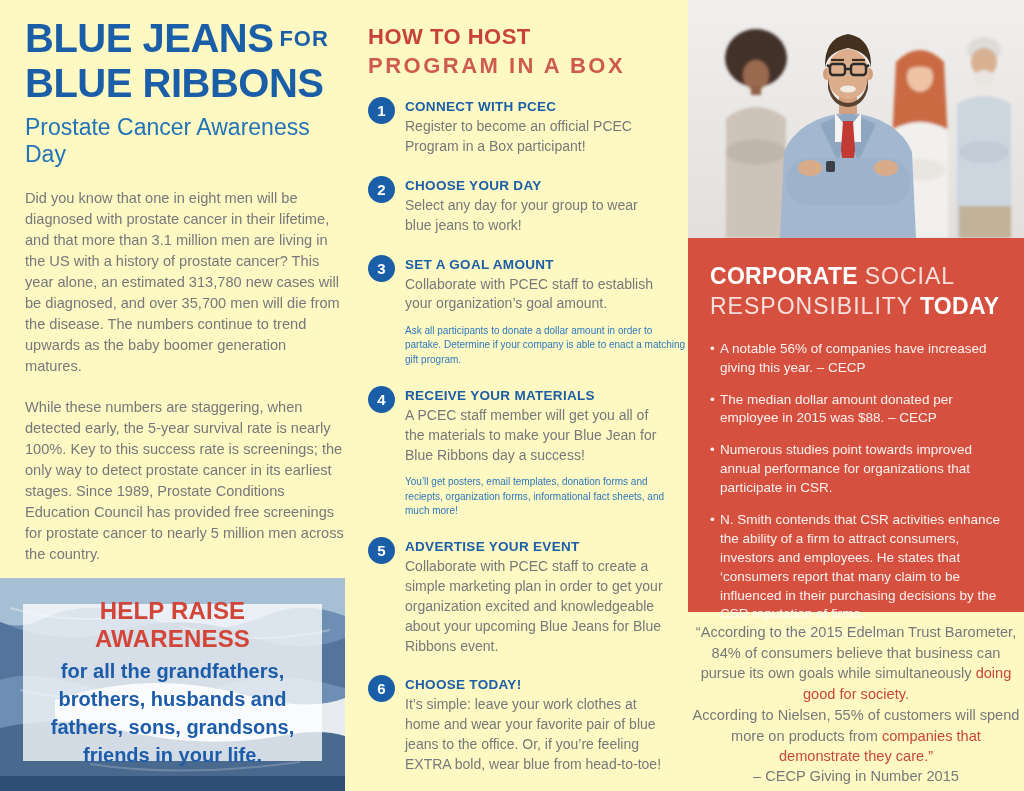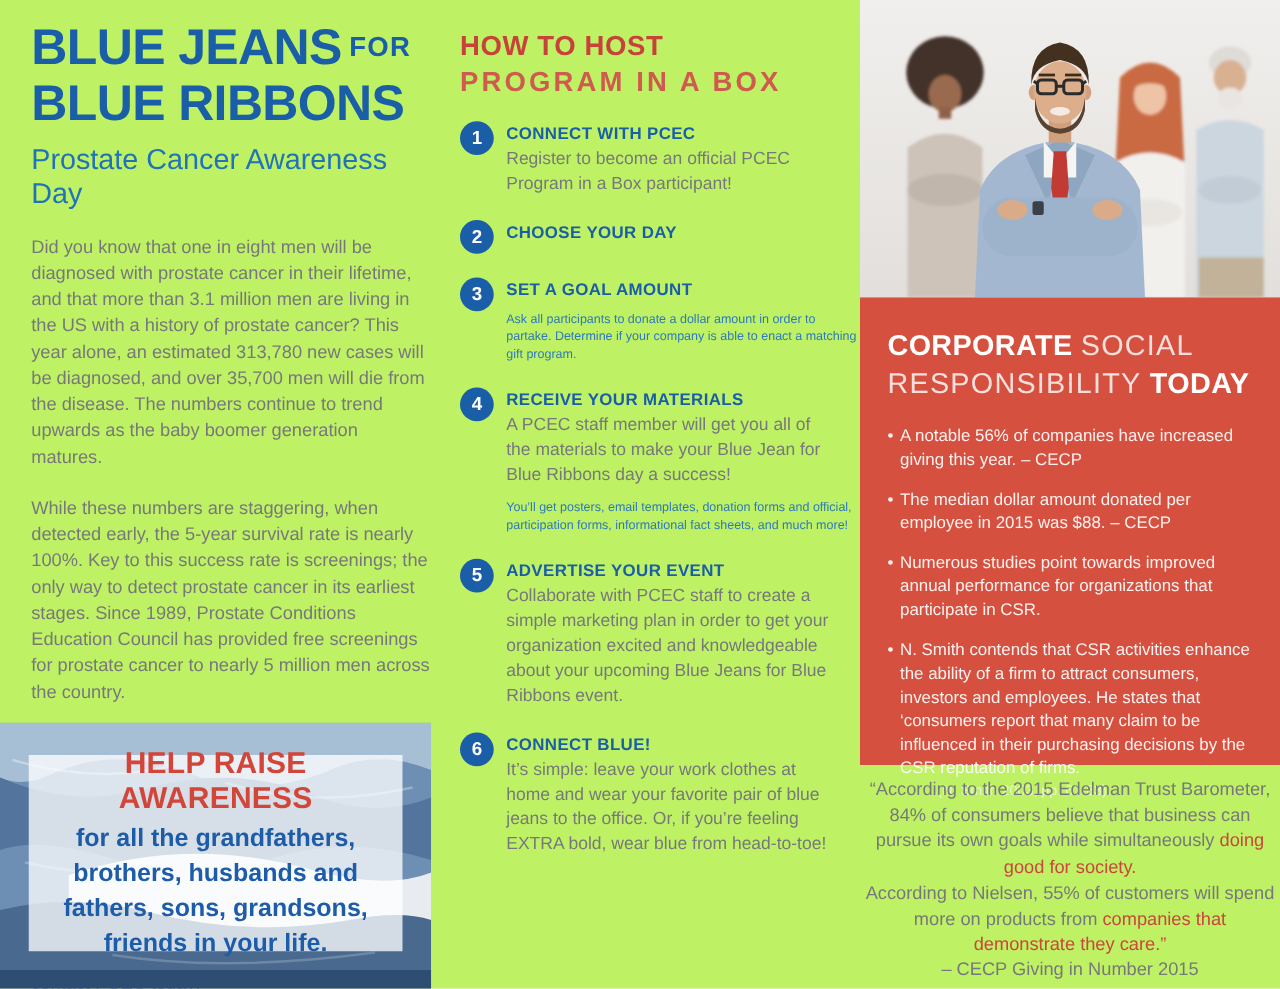--- a/index.html
+++ b/index.html
@@ -1,20 +1,20 @@
 <!DOCTYPE html>
 <html><head>
 <meta charset="utf-8">
 <style>
   * { margin:0; padding:0; box-sizing:border-box; }
   html,body { background:#ffffff; }
   body { width:1024px; height:791px; position:relative; overflow:hidden;
          font-family:"Liberation Sans","DejaVu Sans",sans-serif; }
 
-  .page { position:absolute; inset:0; background:#bef264; }
+  .page { position:absolute; inset:0; background:#fef9c3; }
 
   
   .col-left { position:absolute; left:25px; top:16px; width:322px; }
   .title-line { color:#1b5ea8; font-weight:bold; font-size:40px; line-height:1.12; letter-spacing:-0.5px; }
   .title-for { font-size:22px; font-weight:bold; letter-spacing:1px; vertical-align:6px; margin-left:6px; }
   .subtitle { color:#2173b9; font-size:23px; margin-top:8px; font-weight:400; }
   .body-para { color:#77787b; font-size:14.6px; line-height:1.44; margin-top:20px; }
   .help-heading { color:#d14b3c; font-size:24px; font-weight:bold; letter-spacing:0.3px; margin-top:26px; }
   .help-para { color:#77787b; font-size:14.6px; line-height:1.44; margin-top:4px; }
 
@@ -110,52 +110,54 @@
         <div class="step-content">
           <div class="step-title">CONNECT WITH PCEC</div>
           <div class="step-body">Register to become an official PCEC Program in a Box participant!</div>
         </div>
       </div>
 
       <div class="step">
         <div class="step-badge">2</div>
         <div class="step-content">
           <div class="step-title">CHOOSE YOUR DAY</div>
+          <div class="step-body">Select any day for your group to wear blue jeans to work!</div>
         </div>
       </div>
 
       <div class="step">
         <div class="step-badge">3</div>
         <div class="step-content">
           <div class="step-title">SET A GOAL AMOUNT</div>
+          <div class="step-body">Collaborate with PCEC staff to establish your organization’s goal amount.</div>
           <div class="step-note">Ask all participants to donate a dollar amount in order to partake. Determine if your company is able to enact a matching gift program.</div>
         </div>
       </div>
 
       <div class="step">
         <div class="step-badge">4</div>
         <div class="step-content">
           <div class="step-title">RECEIVE YOUR MATERIALS</div>
           <div class="step-body">A PCEC staff member will get you all of the materials to make your Blue Jean for Blue Ribbons day a success!</div>
-          <div class="step-note">You’ll get posters, email templates, donation forms and official, participation forms, informational fact sheets, and much more!</div>
+          <div class="step-note">You’ll get posters, email templates, donation forms and reciepts, organization forms, informational fact sheets, and much more!</div>
         </div>
       </div>
 
       <div class="step">
         <div class="step-badge">5</div>
         <div class="step-content">
           <div class="step-title">ADVERTISE YOUR EVENT</div>
           <div class="step-body">Collaborate with PCEC staff to create a simple marketing plan in order to get your organization excited and knowledgeable about your upcoming Blue Jeans for Blue Ribbons event.</div>
         </div>
       </div>
 
       <div class="step">
         <div class="step-badge">6</div>
         <div class="step-content">
-          <div class="step-title">CONNECT BLUE!</div>
+          <div class="step-title">CHOOSE TODAY!</div>
           <div class="step-body">It’s simple: leave your work clothes at home and wear your favorite pair of blue jeans to the office. Or, if you’re feeling EXTRA bold, wear blue from head-to-toe!</div>
 
         </div>
       </div>
 
     </div>
   </div>
 
   <div class="col-right">
 

